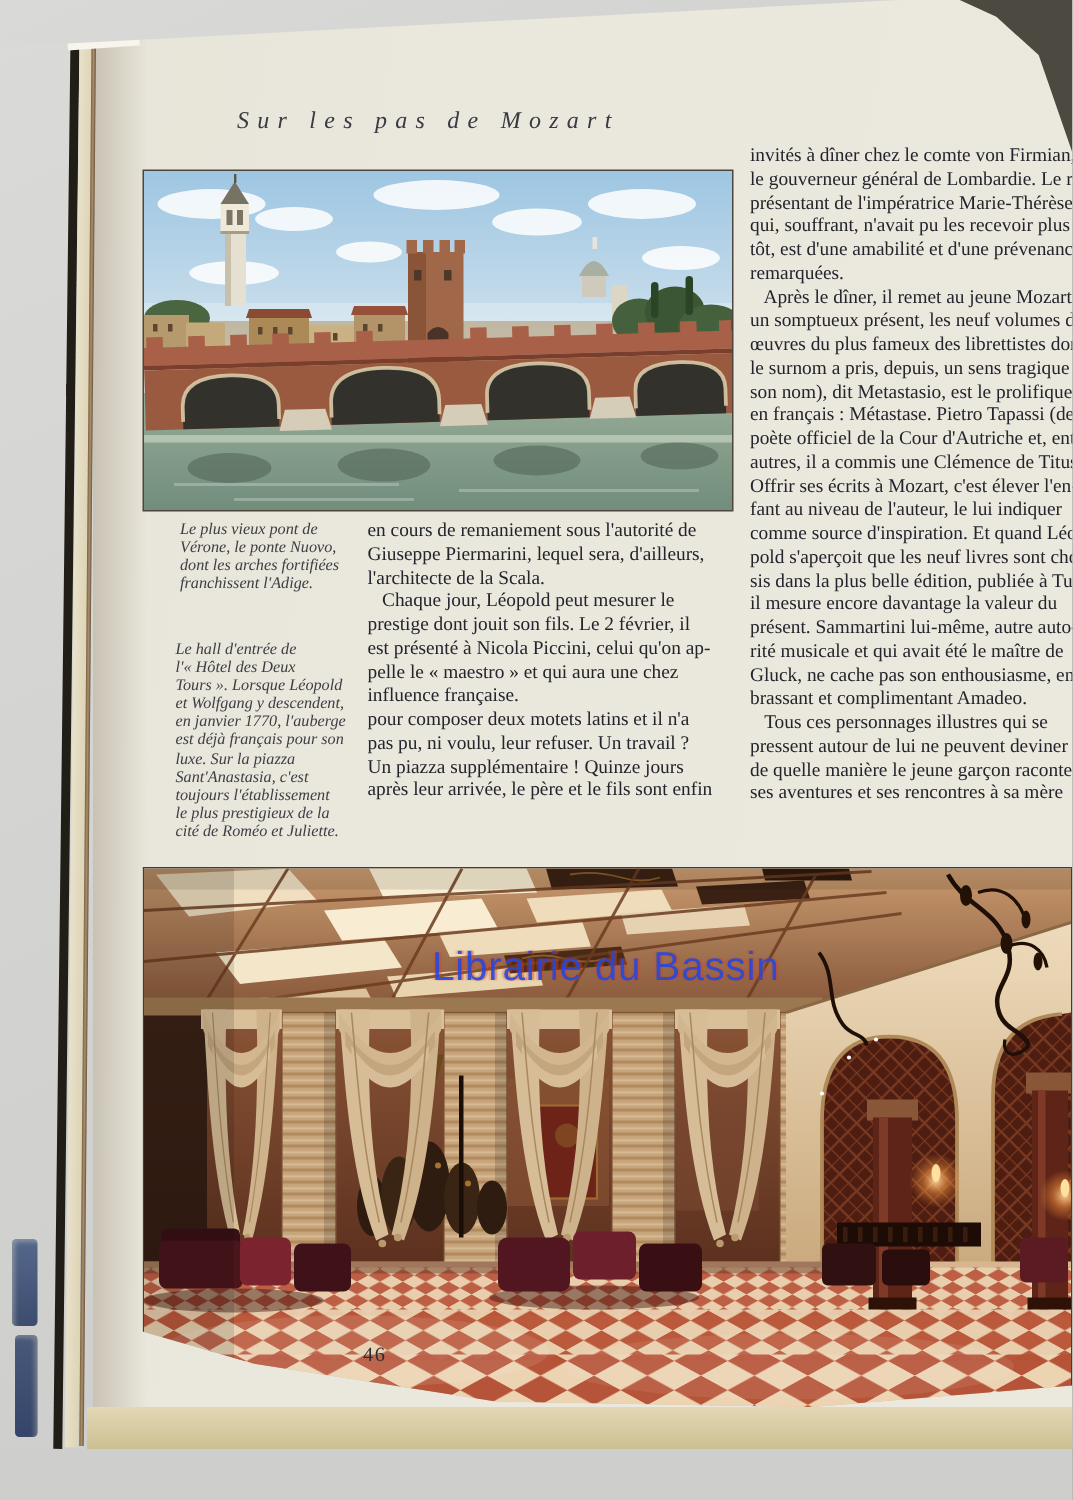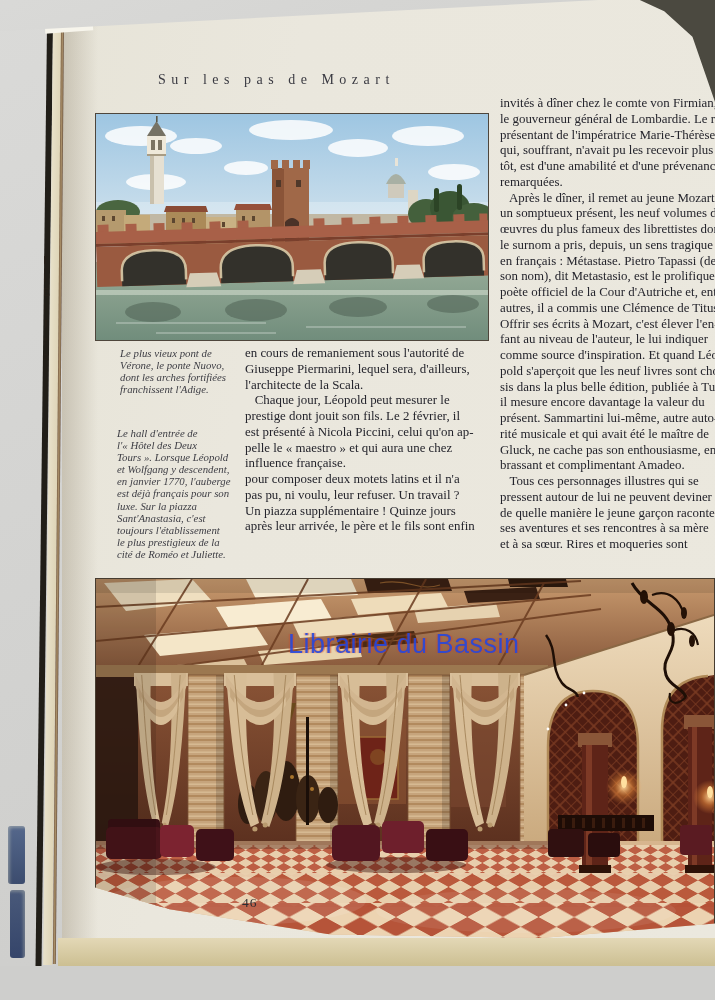--- a/index.html
+++ b/index.html
@@ -31,21 +31,21 @@
   .bottom-edges{left:58px;top:938px;width:657px;height:28px;
     background:linear-gradient(#e3d8b6,#ccbf92);border-bottom:2px solid #7d7561;}
   .bottom-bg{left:0;top:966px;width:715px;height:34px;background:#cecec c;background:#cececc;}
 
   
   .edge-frags{left:44px;top:253px;width:9px;height:122px;overflow:hidden;}
   .edge-frags .frag{display:block;height:16px;font:bold 12px "Liberation Serif",serif;
     color:#272019;transform:translateX(-2px);}
 
   
-  .title{left:158px;top:72px;font-size:14px;letter-spacing:5.5px;color:#3a3a42;text-align:right;}
+  .title{left:158px;top:72px;font-style:italic;font-size:16px;letter-spacing:5.5px;color:#3a3a42;text-align:right;}
   .caption{font-style:italic;font-size:10.8px;line-height:12.1px;color:#3d3d44;}
   .caption1{left:120px;top:347px;width:132px;}
   .caption2{left:117px;top:427px;width:136px;}
   .cap-line{white-space:pre;}
   .col{font-size:12.9px;line-height:15.75px;color:#24242c;}
   .col .line{white-space:pre;}
   .col-middle{left:245px;top:346px;width:245px;height:208px;overflow:hidden;}
   .col-right{left:500px;top:96px;width:216px;}
   .page-num{left:222px;top:895px;font-size:13.5px;color:#2c2c32;letter-spacing:1px;margin-left:20px;}
 
@@ -266,39 +266,38 @@
       <div class="line">invités à dîner chez le comte von Firmian,</div>
       <div class="line">le gouverneur général de Lombardie. Le re-</div>
       <div class="line">présentant de l'impératrice Marie-Thérèse</div>
       <div class="line">qui, souffrant, n'avait pu les recevoir plus</div>
       <div class="line">tôt, est d'une amabilité et d'une prévenance</div>
       <div class="line">remarquées.</div>
       <div class="line">   Après le dîner, il remet au jeune Mozart</div>
       <div class="line">un somptueux présent, les neuf volumes des</div>
       <div class="line">œuvres du plus fameux des librettistes dont</div>
       <div class="line">le surnom a pris, depuis, un sens tragique</div>
+      <div class="line">son nom), dit Metastasio, est le prolifique</div>
       <div class="line">en français : Métastase. Pietro Tapassi (de</div>
-      <div class="line">son nom), dit Metastasio, est le prolifique</div>
       <div class="line">poète officiel de la Cour d'Autriche et, entre</div>
       <div class="line">autres, il a commis une Clémence de Titus.</div>
       <div class="line">Offrir ses écrits à Mozart, c'est élever l'en-</div>
       <div class="line">fant au niveau de l'auteur, le lui indiquer</div>
       <div class="line">comme source d'inspiration. Et quand Léo-</div>
       <div class="line">pold s'aperçoit que les neuf livres sont choi-</div>
       <div class="line">sis dans la plus belle édition, publiée à Turin,</div>
       <div class="line">il mesure encore davantage la valeur du</div>
       <div class="line">présent. Sammartini lui-même, autre auto-</div>
       <div class="line">rité musicale et qui avait été le maître de</div>
       <div class="line">Gluck, ne cache pas son enthousiasme, em-</div>
       <div class="line">brassant et complimentant Amadeo.</div>
       <div class="line">   Tous ces personnages illustres qui se</div>
       <div class="line">pressent autour de lui ne peuvent deviner</div>
       <div class="line">de quelle manière le jeune garçon raconte</div>
       <div class="line">ses aventures et ses rencontres à sa mère</div>
-      <div class="line">et à sa sœur. Rires et moqueries sont</div>
     </div>
 
   <div class="abs photo-bottom">
     <svg width="618" height="360" viewBox="0 0 618 360" xmlns="http://www.w3.org/2000/svg">
       <defs>
         <linearGradient id="ceil" x1="0" y1="0" x2="0" y2="1">
           <stop offset="0" stop-color="#c89a6e"></stop>
             <stop offset="1" stop-color="#7a4a30"></stop>
         </linearGradient>
         <linearGradient id="wall" x1="0" y1="0" x2="0" y2="1">

